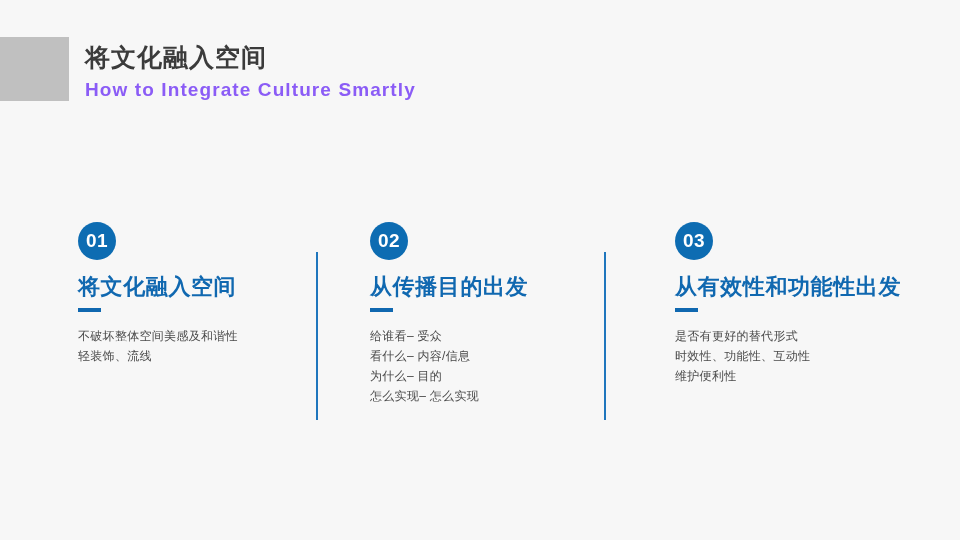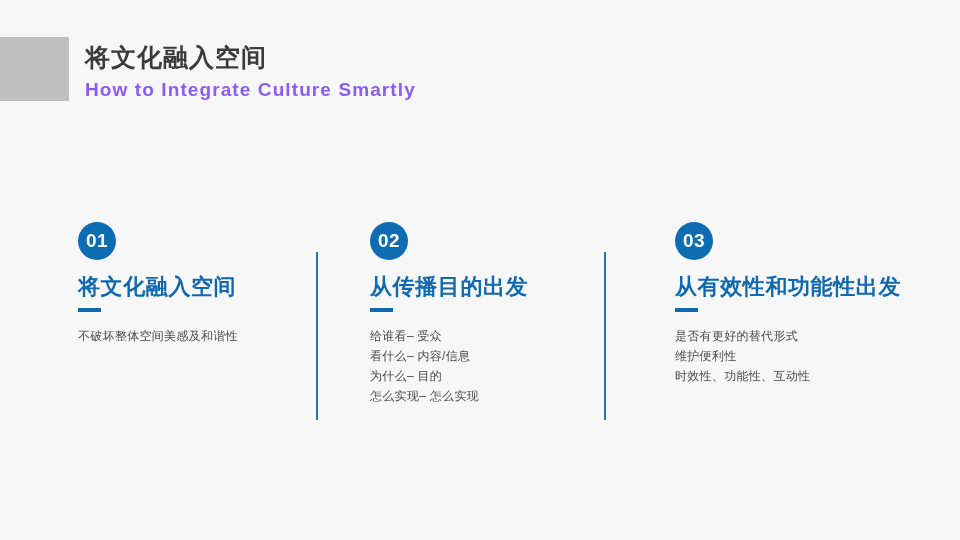--- a/index.html
+++ b/index.html
@@ -83,20 +83,21 @@
   <div class="divider divider-2"></div>
 
   <div class="columns">
 
     <div class="col col-1">
       <div class="badge">01</div>
       <div class="col-heading">将文化融入空间</div>
       <div class="heading-dash"></div>
       <div class="body-list">
         <div class="body-line">不破坏整体空间美感及和谐性</div>
+        <div class="body-line">轻装饰、流线</div>
       </div>
     </div>
 
     <div class="col col-2">
       <div class="badge">02</div>
       <div class="col-heading">从传播目的出发</div>
       <div class="heading-dash"></div>
       <div class="body-list">
         <div class="body-line">给谁看– 受众</div>
         <div class="body-line">看什么– 内容/信息</div>
@@ -104,19 +105,19 @@
         <div class="body-line">怎么实现– 怎么实现</div>
       </div>
     </div>
 
     <div class="col col-3">
       <div class="badge">03</div>
       <div class="col-heading">从有效性和功能性出发</div>
       <div class="heading-dash"></div>
       <div class="body-list">
         <div class="body-line">是否有更好的替代形式</div>
+        <div class="body-line">时效性、功能性、互动性</div>
         <div class="body-line">维护便利性</div>
-        <div class="body-line">时效性、功能性、互动性</div>
       </div>
     </div>
 
   </div>
 </div>
 
 </body></html>

